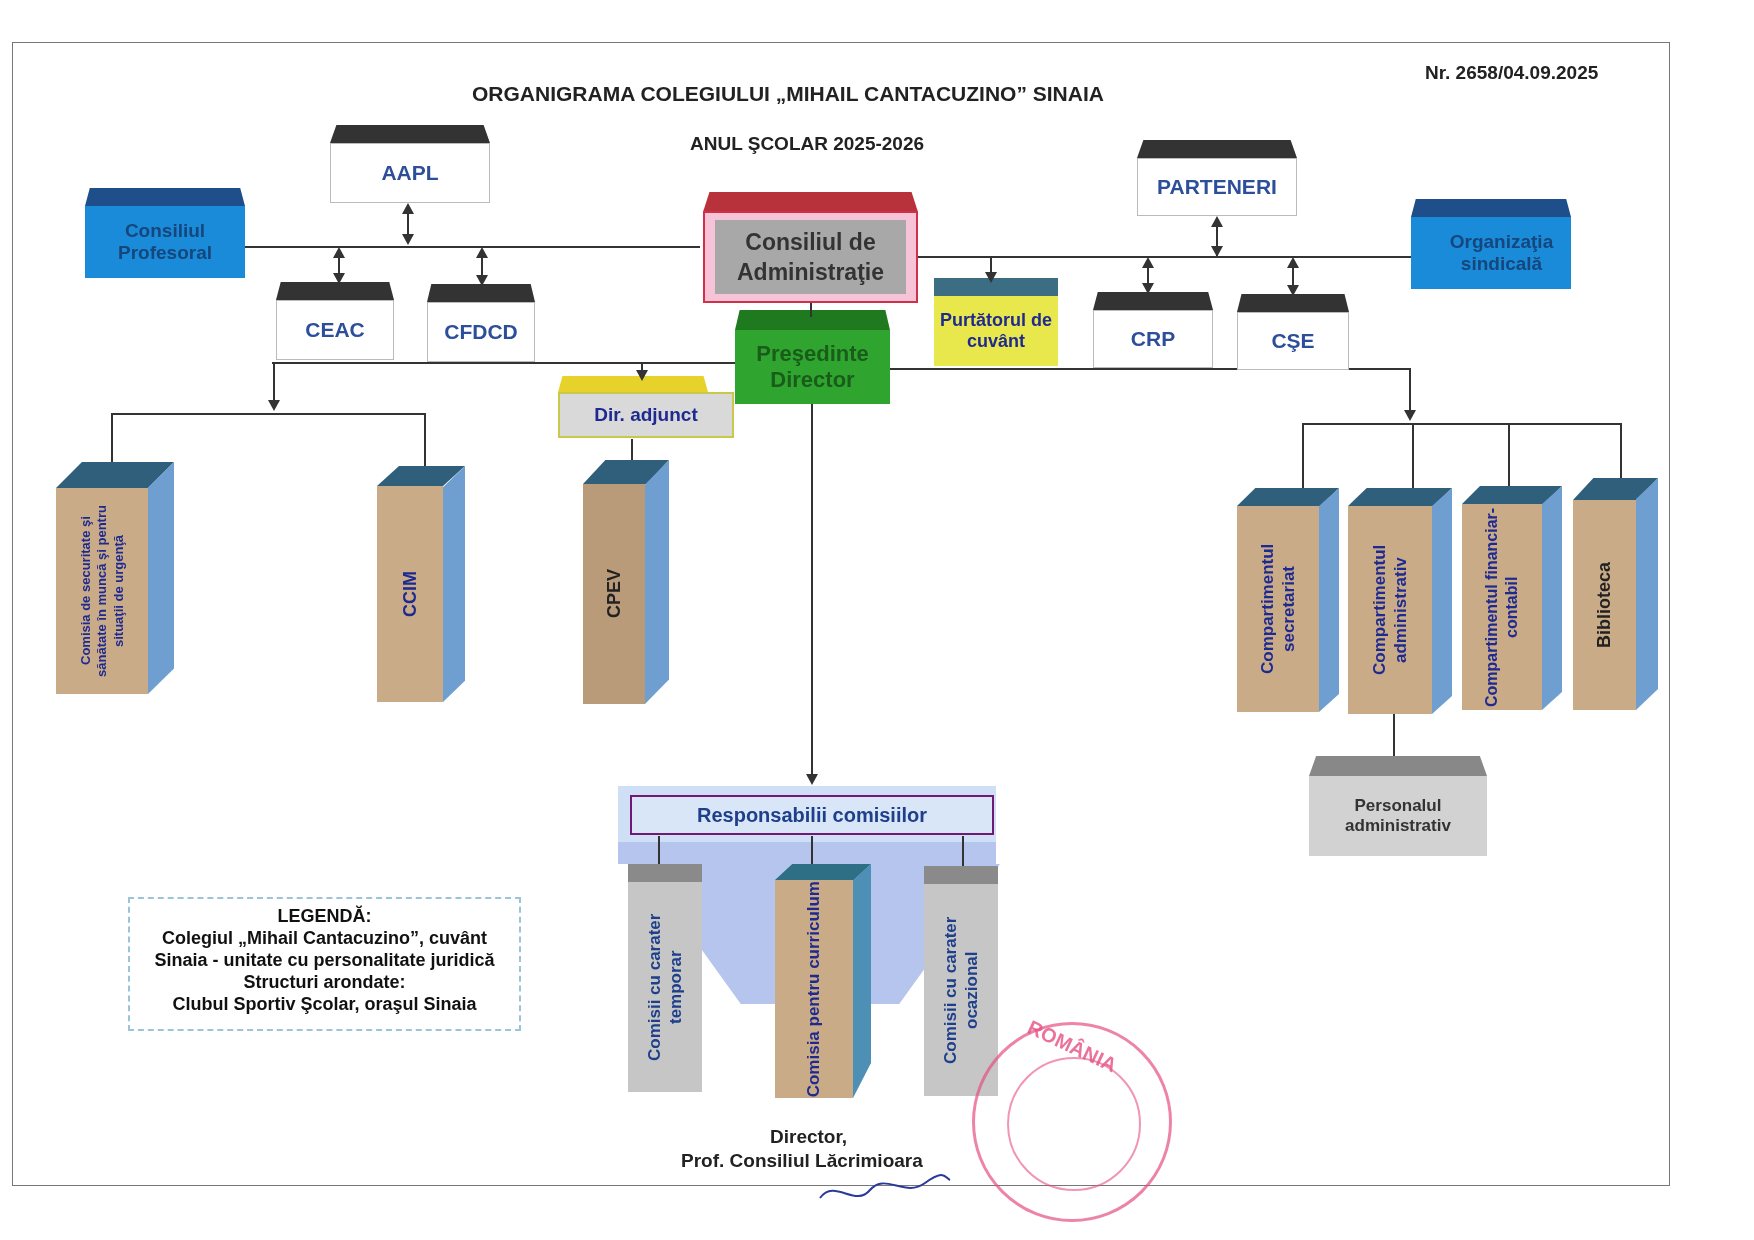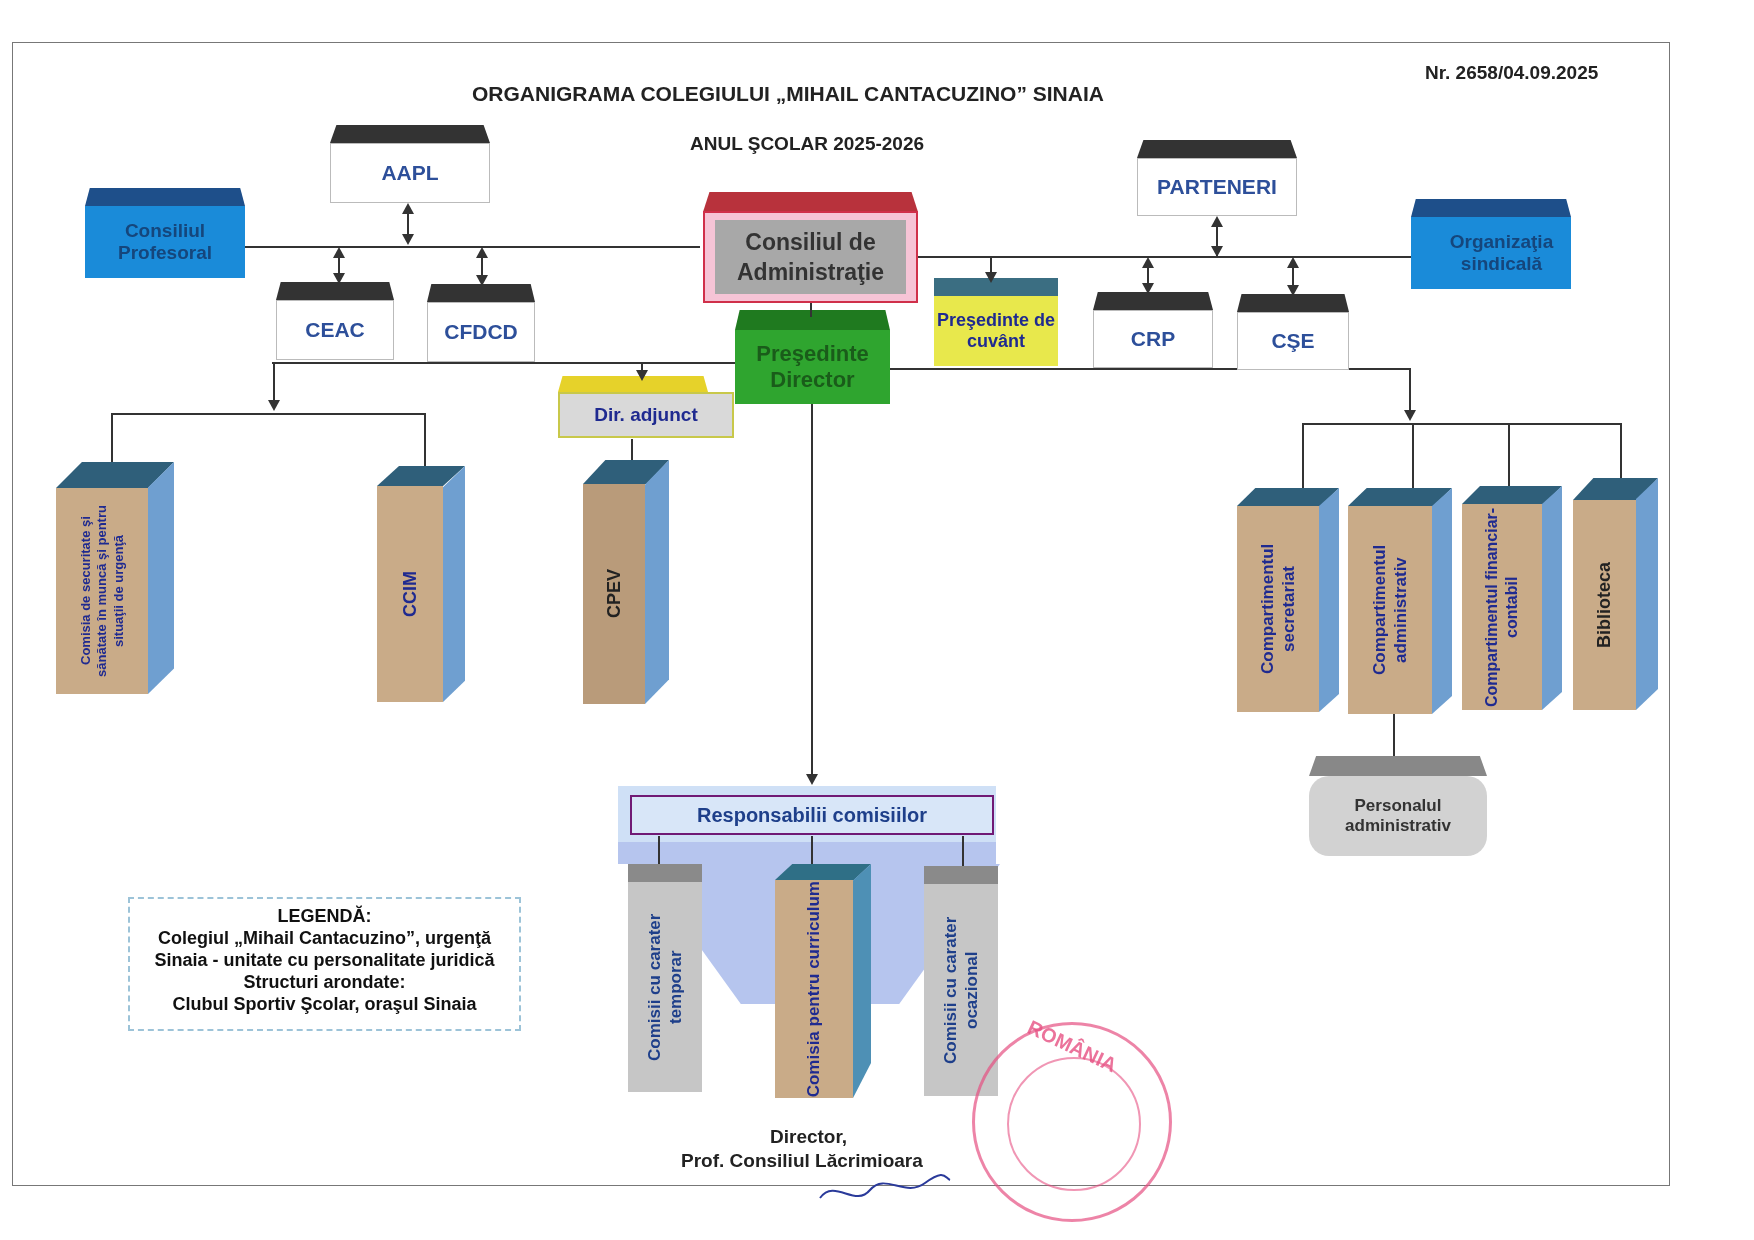--- a/index.html
+++ b/index.html
@@ -62,21 +62,21 @@
 
 <div class="abs" style="left:703px;top:192px;width:215px;height:20px;background:#b8323c;clip-path:polygon(3% 0,97% 0,100% 100%,0 100%);"></div>
 <div class="abs" style="left:703px;top:211px;width:215px;height:92px;background:#f6c4d6;border:2px solid #d0304a;box-sizing:border-box;"></div>
 <div class="box" style="left:715px;top:220px;width:191px;height:74px;background:#a8a8a8;color:#333;font-size:23px;line-height:30px;">Consiliul de Administraţie</div>
 
 <div class="abs" style="left:735px;top:310px;width:155px;height:20px;background:#1f7a1f;clip-path:polygon(3% 0,97% 0,100% 100%,0 100%);"></div>
 <div class="box" style="left:735px;top:330px;width:155px;height:74px;background:#2fa52f;color:#1a5c1a;font-size:22px;">Preşedinte Director</div>
 <div class="line" style="left:810px;top:303px;width:2px;height:14px;"></div>
 
 <div class="abs" style="left:934px;top:278px;width:124px;height:18px;background:#3b6e82;"></div>
-<div class="box" style="left:934px;top:296px;width:124px;height:70px;background:#e8e84c;color:#1f2a90;font-size:18px;">Preşedinte de cuvânt</div>
+<div class="box" style="left:934px;top:296px;width:124px;height:70px;background:#e8e84c;color:#1f2a90;font-size:18px;">Purtătorul de cuvânt</div>
 <div class="line" style="left:990px;top:257px;width:2px;height:24px;"></div>
 <div class="arrow-d" style="left:985px;top:272px;"></div>
 
 <div class="wtop" style="left:1137px;top:140px;width:160px;height:18px;"></div>
 <div class="box wbox" style="left:1137px;top:158px;width:160px;height:58px;">PARTENERI</div>
 <div class="line" style="left:1216px;top:218px;width:2px;height:38px;"></div>
 <div class="arrow-u" style="left:1211px;top:216px;"></div>
 <div class="arrow-d" style="left:1211px;top:246px;"></div>
 
 <div class="wtop" style="left:1093px;top:292px;width:120px;height:18px;"></div>
@@ -172,21 +172,21 @@
   <div class="top" style="left:0;top:0;width:85px;height:22px;clip-path:polygon(24% 0,100% 0,76% 100%,0 100%);"></div>
   <div class="side" style="left:63px;top:0;width:22px;height:232px;clip-path:polygon(0 9%,100% 0,100% 91%,0 100%);"></div>
   <div class="face" style="width:63px;height:210px;">
       <div class="vtext" style="font-size:18px;color:#222;">Biblioteca</div>
     </div>
 </div>
 
 <div class="line" style="left:1393px;top:714px;width:2px;height:52px;"></div>
 <div class="arrow-d" style="left:1388px;top:760px;"></div>
 <div class="abs" style="left:1309px;top:756px;width:178px;height:20px;background:#888;clip-path:polygon(4% 0,96% 0,100% 100%,0 100%);"></div>
-<div class="box" style="left:1309px;top:776px;width:178px;height:80px;background:#d2d2d2;color:#333;font-size:17px;border-radius:20px;">Personalul administrativ</div>
+<div class="box" style="left:1309px;top:776px;width:178px;height:80px;background:#d2d2d2;color:#333;font-size:17px;">Personalul administrativ</div>
 
 <div class="abs" style="left:618px;top:786px;width:378px;height:56px;background:#cfe0f6;"></div>
 <div class="abs" style="left:640px;top:864px;width:360px;height:140px;background:#b6c5ee;clip-path:polygon(0 0,100% 0,72% 100%,28% 100%);"></div>
 <div class="box" style="left:630px;top:795px;width:364px;height:40px;border:2px solid #701a75;background:#d8e6f8;color:#1e3f8a;font-size:20px;">Responsabilii comisiilor</div>
 <div class="abs" style="left:618px;top:842px;width:378px;height:22px;background:#b6c5ee;"></div>
 
 <div class="line" style="left:658px;top:836px;width:2px;height:38px;"></div>
 <div class="arrow-d" style="left:653px;top:867px;"></div>
 <div class="line" style="left:811px;top:836px;width:2px;height:38px;"></div>
 <div class="arrow-d" style="left:806px;top:867px;"></div>
@@ -208,21 +208,21 @@
 </div>
 <div class="pillar" style="left:924px;top:866px;width:74px;height:230px;">
   <div class="top" style="left:0;top:0;width:74px;height:18px;background:#8a8a8a;"></div>
   <div class="face" style="width:74px;height:212px;background:#c6c6c6;">
       <div class="vtext" style="font-size:17px;color:#1e3f8a;">Comisii cu carater ocazional</div>
     </div>
 </div>
 
 <div class="legend">
   <div>LEGENDĂ:</div>
-  <div>Colegiul „Mihail Cantacuzino”, urgenţă</div>
+  <div>Colegiul „Mihail Cantacuzino”, cuvânt</div>
   <div>Sinaia - unitate cu personalitate juridică</div>
   <div>Structuri arondate:</div>
   <div>Clubul Sportiv Şcolar, oraşul Sinaia</div>
 </div>
 
 <div class="abs" style="left:770px;top:1126px;font-weight:bold;font-size:19px;color:#222;">Director,</div>
 <div class="abs" style="left:681px;top:1150px;font-weight:bold;font-size:19px;color:#222;">Prof. Consiliul Lăcrimioara</div>
 <svg class="abs" style="left:815px;top:1168px;" width="140" height="46">
   <path d="M5 30 C 20 10, 40 40, 55 22 S 90 30, 110 15 S 130 10, 135 12" stroke="#2a3a9a" stroke-width="2" fill="none"></path>
 </svg>

